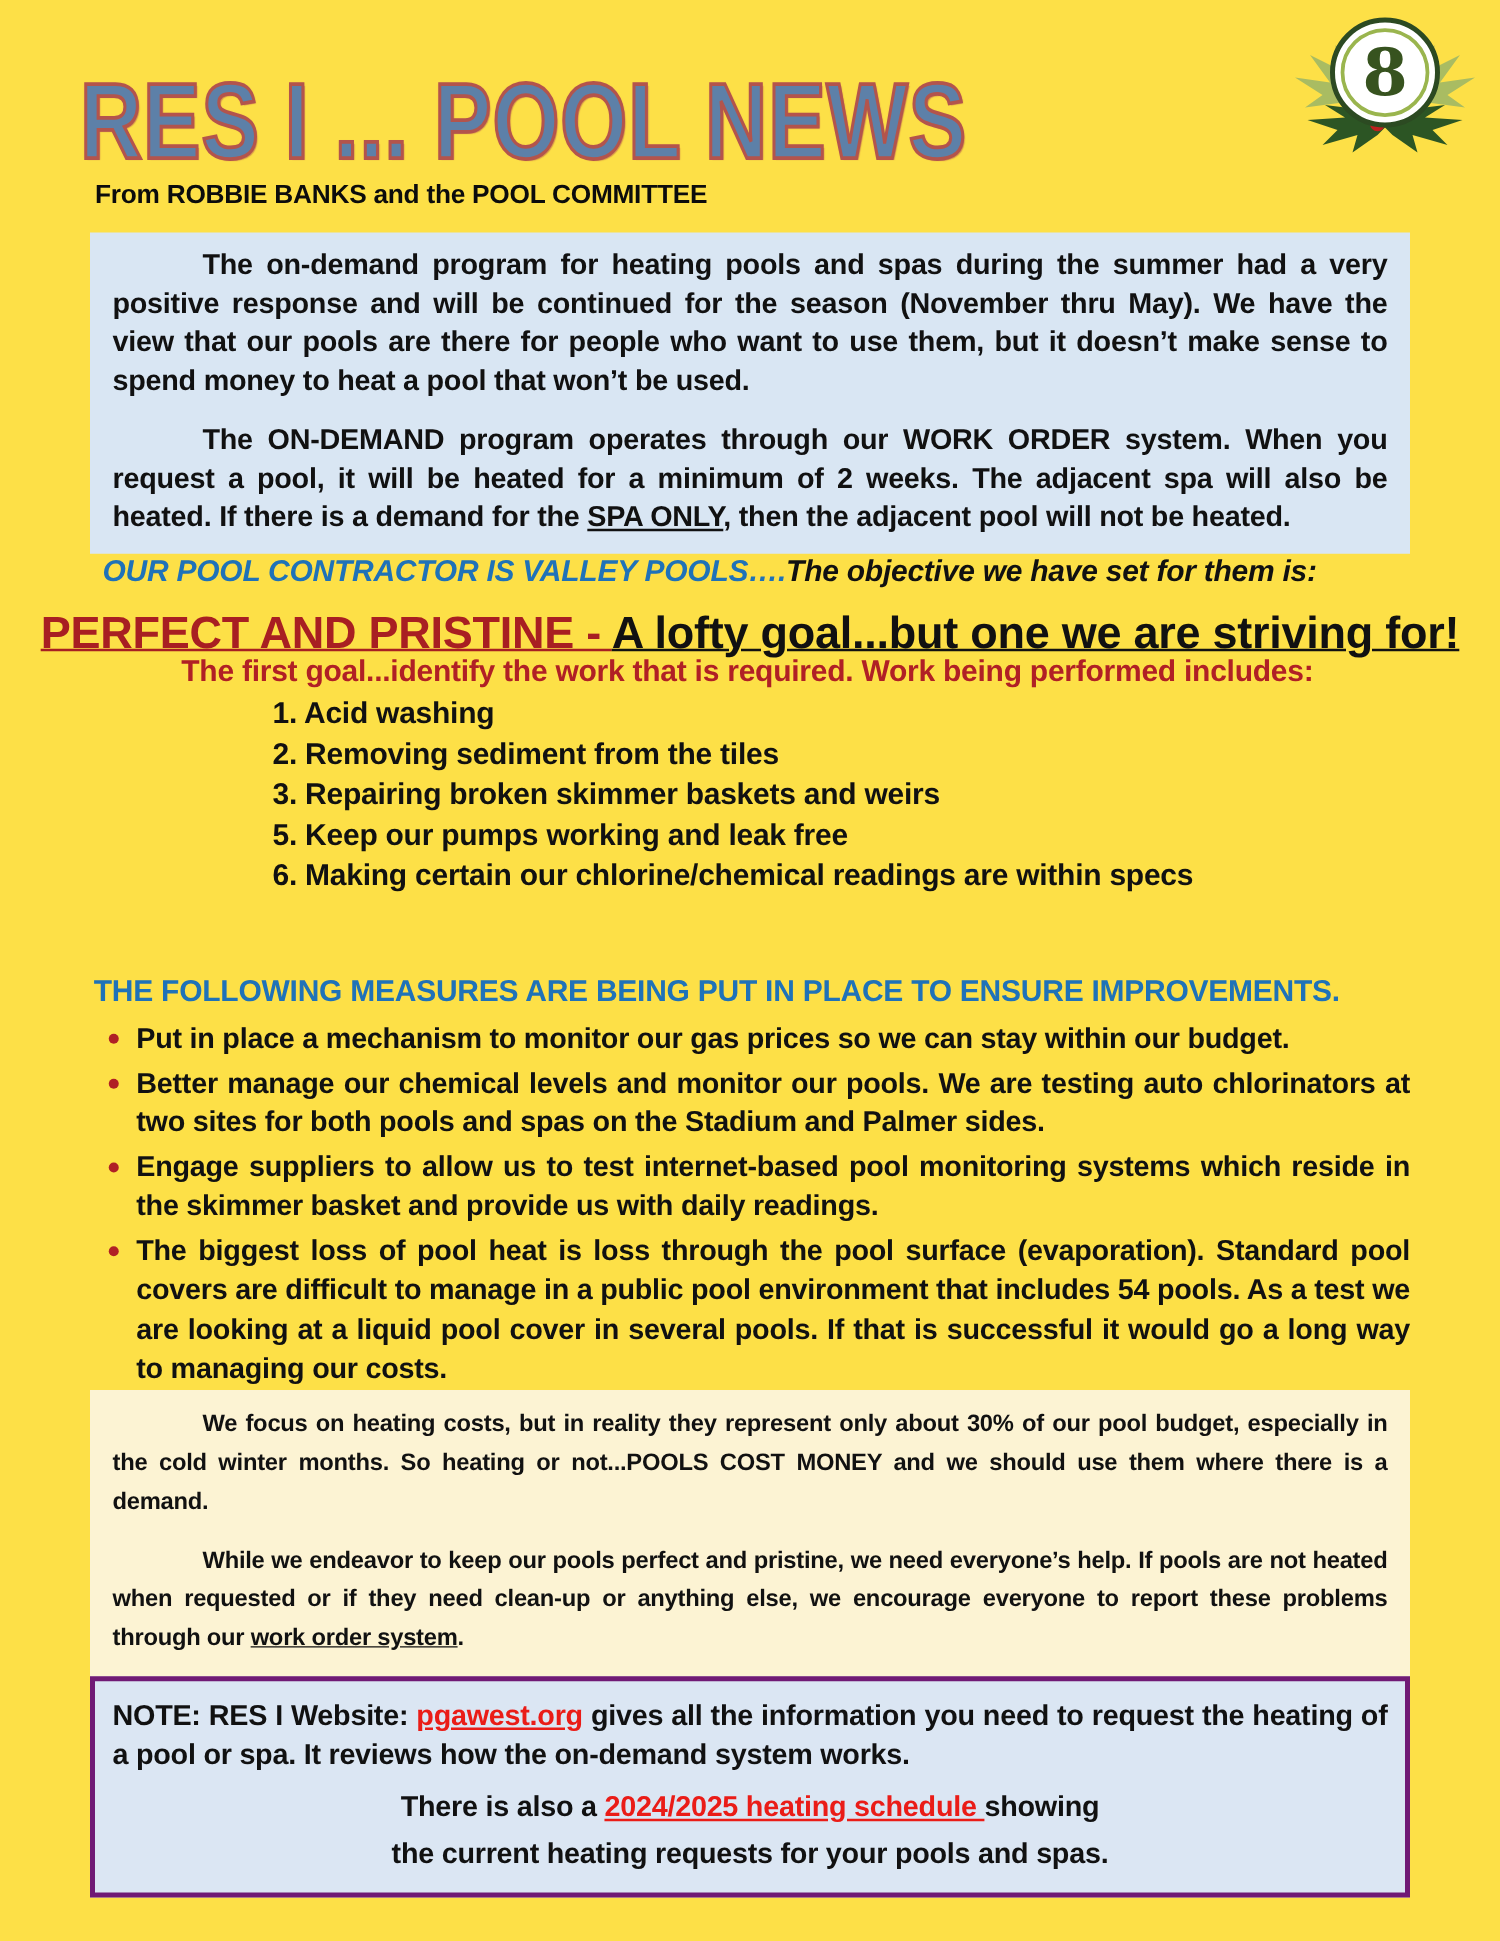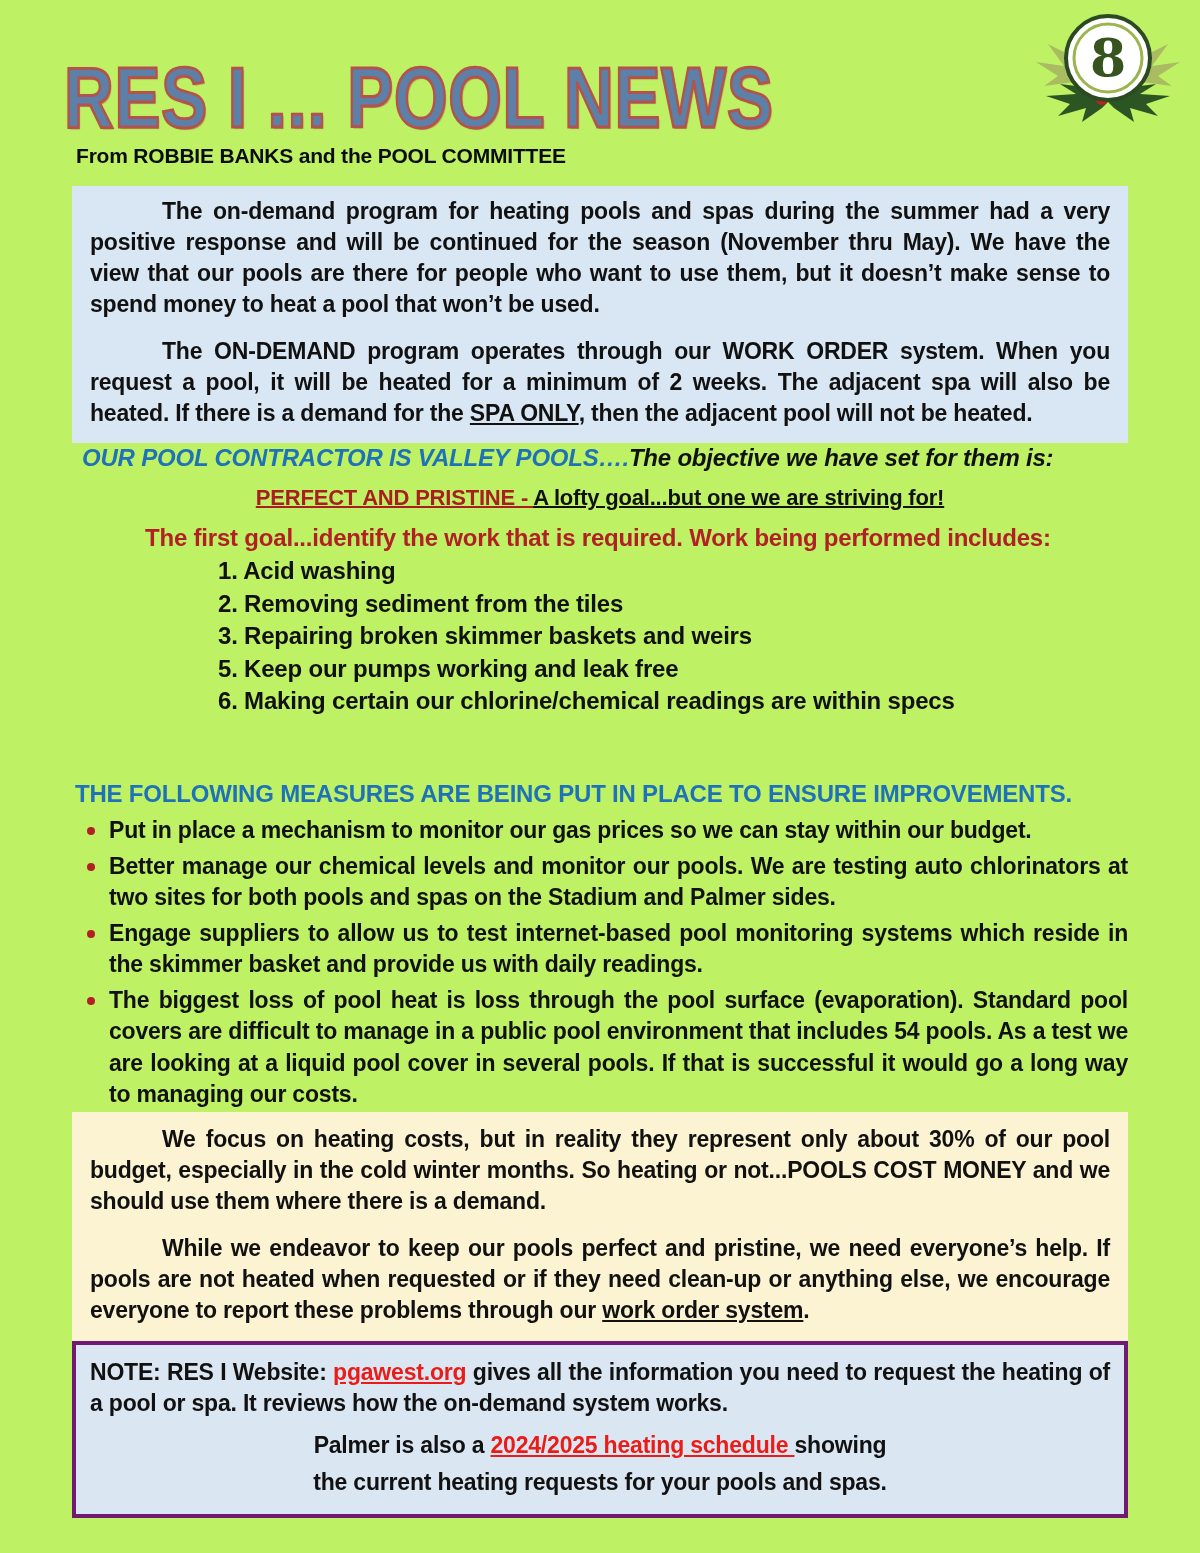--- a/index.html
+++ b/index.html
@@ -1,20 +1,20 @@
 <!DOCTYPE html>
 <html><head>
 <meta charset="utf-8">
 <style>
   * { margin:0; padding:0; box-sizing:border-box; }
   html,body { background:#ffffff; }
   .page {
     position:relative;
     width:1200px; height:1553px;
-    background:#bef264;
+    background:#fde047;
     font-family:"Liberation Sans", sans-serif;
     font-weight:bold;
     color:#111;
     overflow:hidden;
     letter-spacing:-0.2px;
   }
 
   
   .title {
     position:absolute; top:48px; left:64px;
@@ -43,21 +43,21 @@
   }
   .intro-box p { text-indent:72px; }
   .intro-box p + p { margin-top:16px; }
   .u { text-decoration:underline;margin-top:48px; }
 
   
   .contractor { position:absolute; top:444px; left:82px; width:1046px; font-size:24px;font-style:italic; }
   .blue-text { color:#1f72b8; }
 
   
-  .goal { position:absolute; top:485px; left:0; width:1200px; text-align:center; font-size:22px; }
+  .goal { position:absolute; top:485px; left:0; width:1200px; text-align:center; font-size:36px; }
   .goal .red-u { color:#a81f22; text-decoration:underline; text-decoration-color:#a81f22; text-decoration-thickness:2px; }
   .goal .black-u { color:#111; text-decoration:underline; text-decoration-thickness:2px; }
 
   .first-goal { position:absolute; top:524px; left:145px; width:980px; font-size:24px; color:#b02025; }
 
   
   .work-list { position:absolute; top:555px; left:218px; font-size:24px; line-height:32.5px; }
 
   
   .measures-heading {
@@ -71,21 +71,21 @@
     flex:0 0 8px; width:8px; height:8px; border-radius:50%;
     background:#b02025; margin:12px 14px 0 12px;
   }
   .m-text { flex:1; font-size:23px; line-height:31.5px; text-align:justify; }
 
   
   .costs-box {
     position:absolute; top:1112px; left:72px; width:1056px;
     background:#fcf3d3;
     padding:12px 18px 16px 18px;
-    font-size:23px; line-height:31px; text-align:justify;
+    font-size:19px; line-height:31px; text-align:justify;
   }
   .costs-box p { text-indent:72px; }
   .costs-box p + p { margin-top:16px; }
 
   
   .note-box {
     position:absolute; top:1341px; left:72px; width:1056px; height:177px;
     background:#dbe6f3;
     border:4px solid #701a75;
     padding:12px 14px;
@@ -169,17 +169,17 @@
     </div>
   </div>
 
   <div class="costs-box">
     <p>We focus on heating costs, but in reality they represent only about 30% of our pool budget, especially in the cold winter months.  So heating or not...POOLS COST MONEY and we should use them where there is a demand.</p>
     <p><span>While we endeavor to keep our pools perfect and pristine, we need everyone’s help. If pools are not heated when requested or if they need clean-up or anything else, we encourage everyone to report these problems through  our </span><span class="u">work order system</span><span>.</span></p>
   </div>
 
   <div class="note-box">
     <p class="p1"><span>NOTE:   RES I Website:  </span><span class="link-red">pgawest.org</span><span>  gives all the information you need to request the heating of a pool or spa.  It  reviews how the on-demand system works.</span></p>
-    <p class="p2"><span>Palmer is also  a </span><span class="link-red">2024/2025  heating schedule </span><span>showing</span></p>
+    <p class="p2"><span>There is also  a </span><span class="link-red">2024/2025  heating schedule </span><span>showing</span></p>
     <p class="p3">the current heating requests for your pools and spas.</p>
   </div>
 
 </div>
 
 </body></html>

